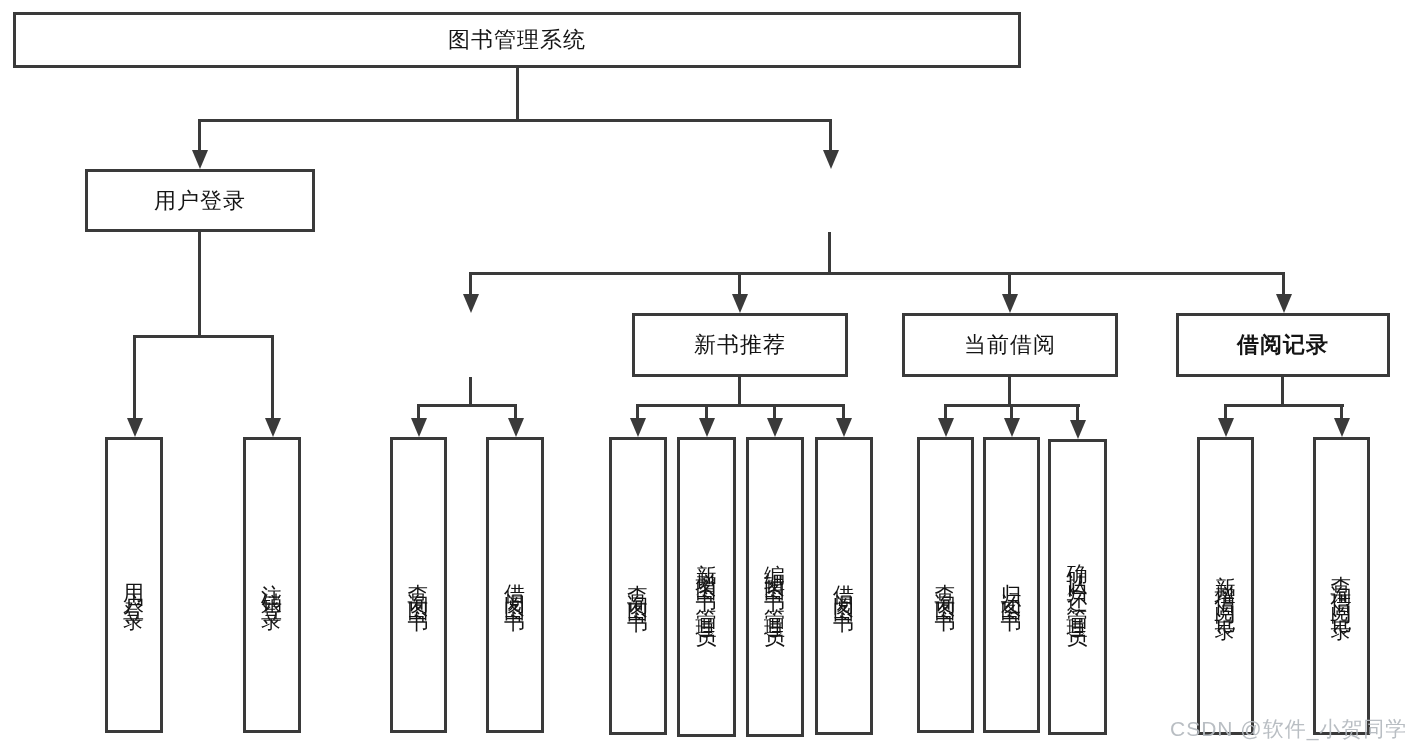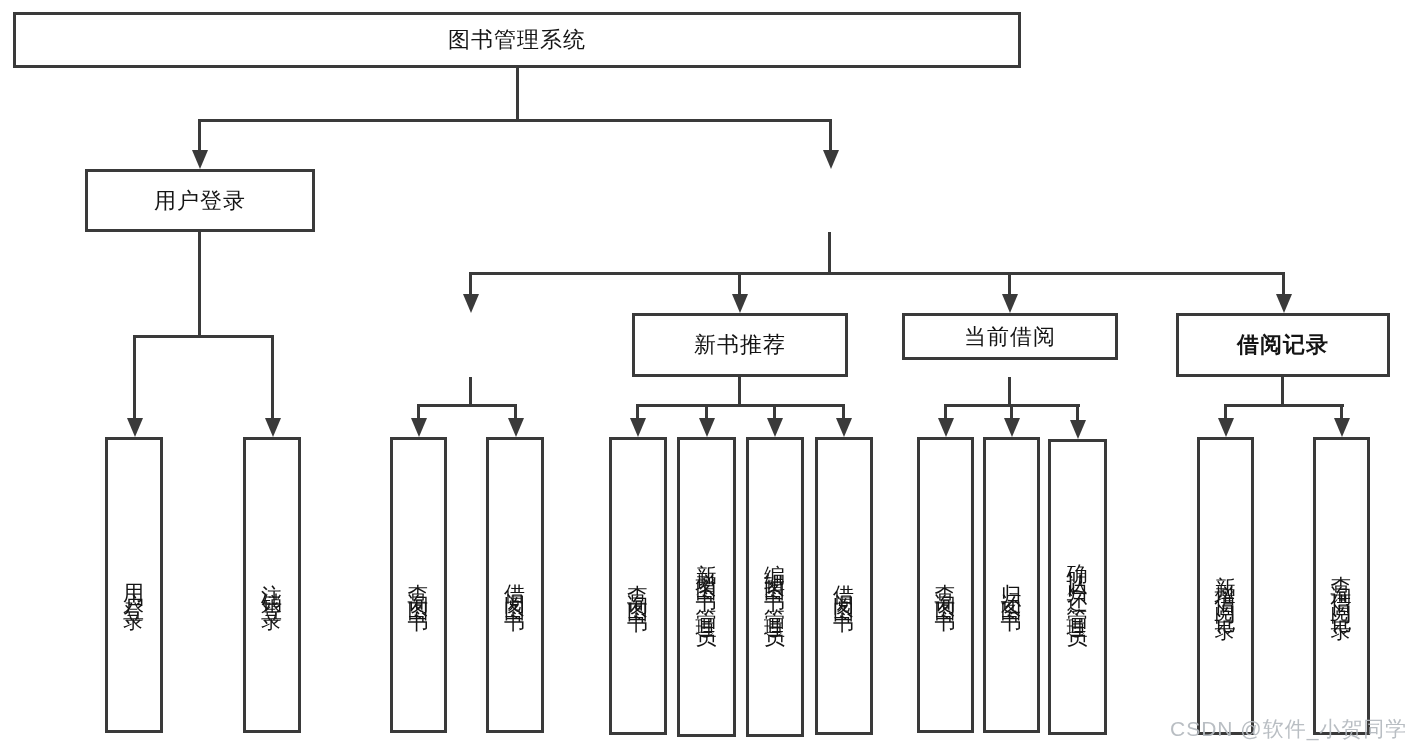--- a/index.html
+++ b/index.html
@@ -35,21 +35,21 @@
     <span>图书管理系统</span>
   </div>
 
   <div class="hbox" style="left:85px;top:169px;width:230px;height:63px;">
     <span>用户登录</span>
   </div>
 
   <div class="hbox" style="left:632px;top:313px;width:216px;height:64px;">
     <span>新书推荐</span>
   </div>
-  <div class="hbox" style="left:902px;top:313px;width:216px;height:47px;">
+  <div class="hbox" style="left:902px;top:313px;width:216px;height:64px;">
     <span>当前借阅</span>
   </div>
   <div class="hbox" style="left:1176px;top:313px;width:214px;height:64px;font-weight:bold;">
     <span>借阅记录</span>
   </div>
 
   <div class="vbox" style="left:105px;top:437px;width:58px;height:296px;">
     <span>用户登录</span>
   </div>
   <div class="vbox" style="left:243px;top:437px;width:58px;height:296px;">

